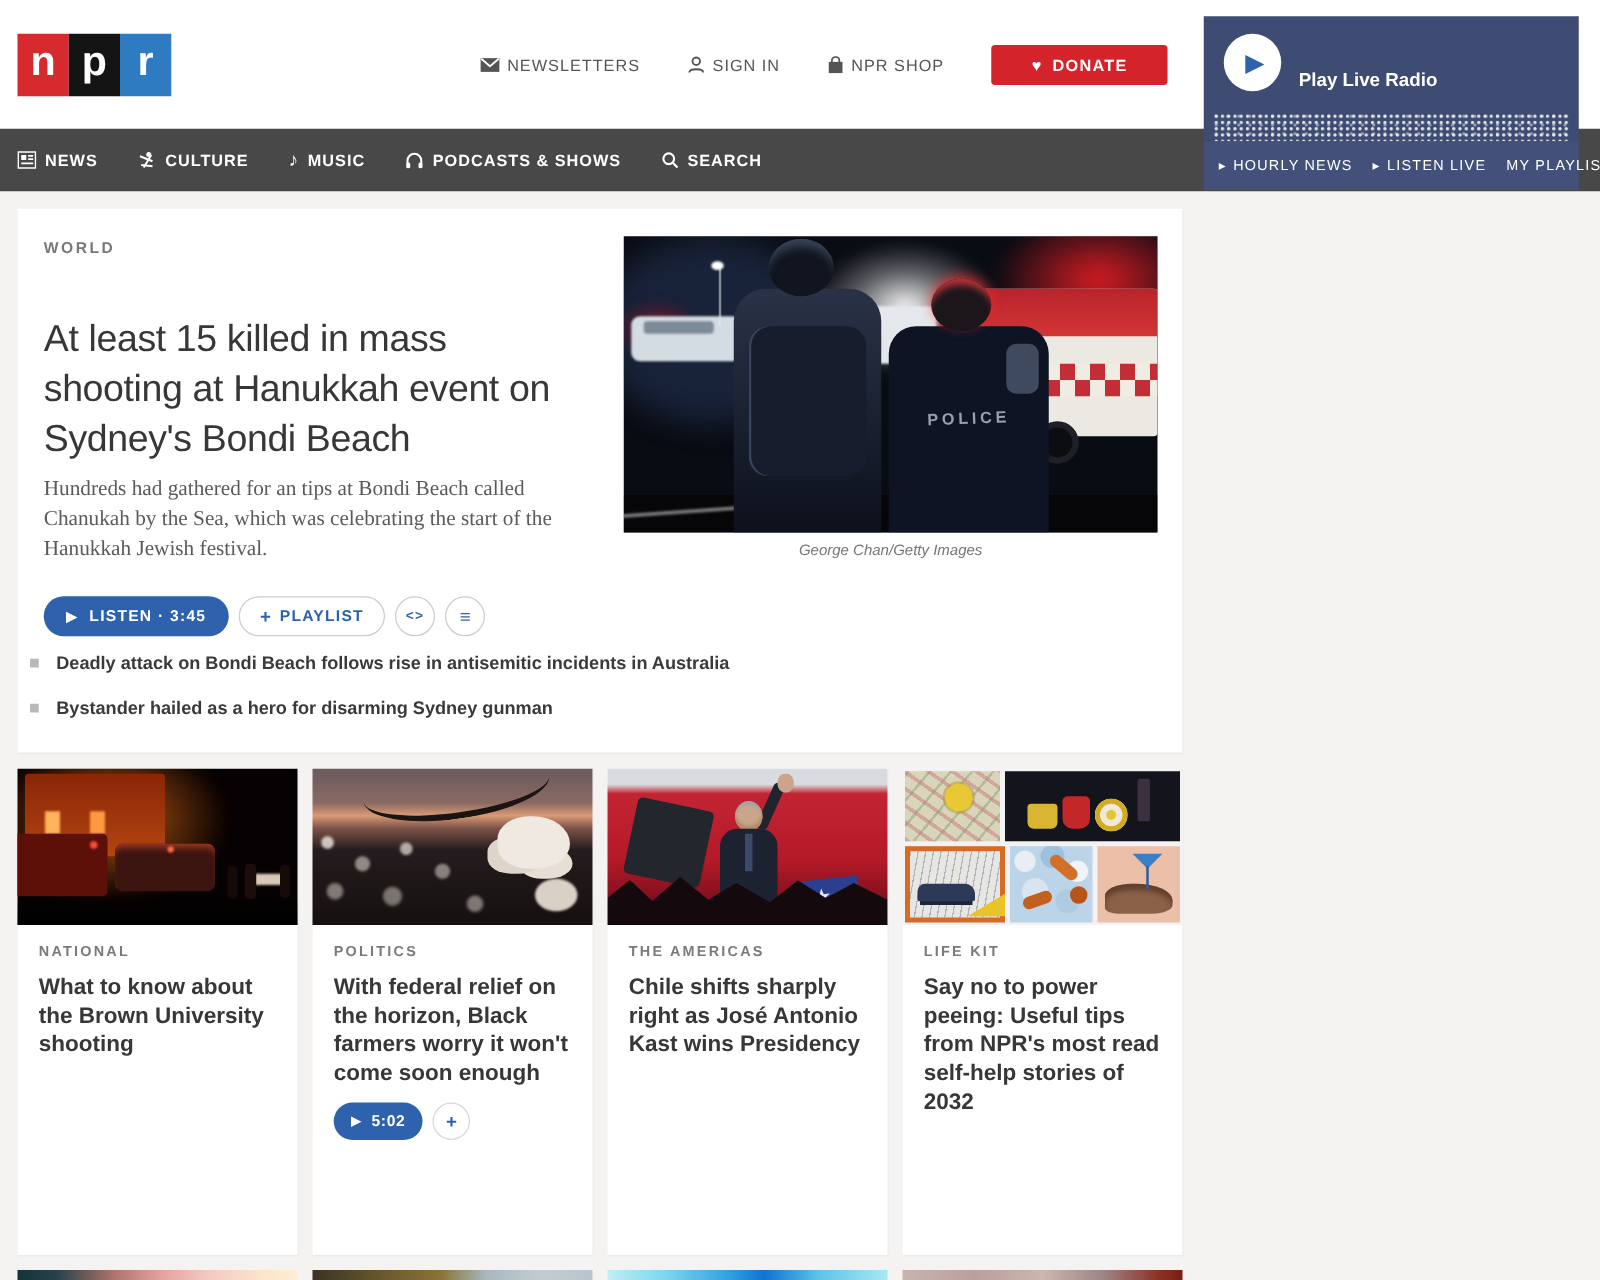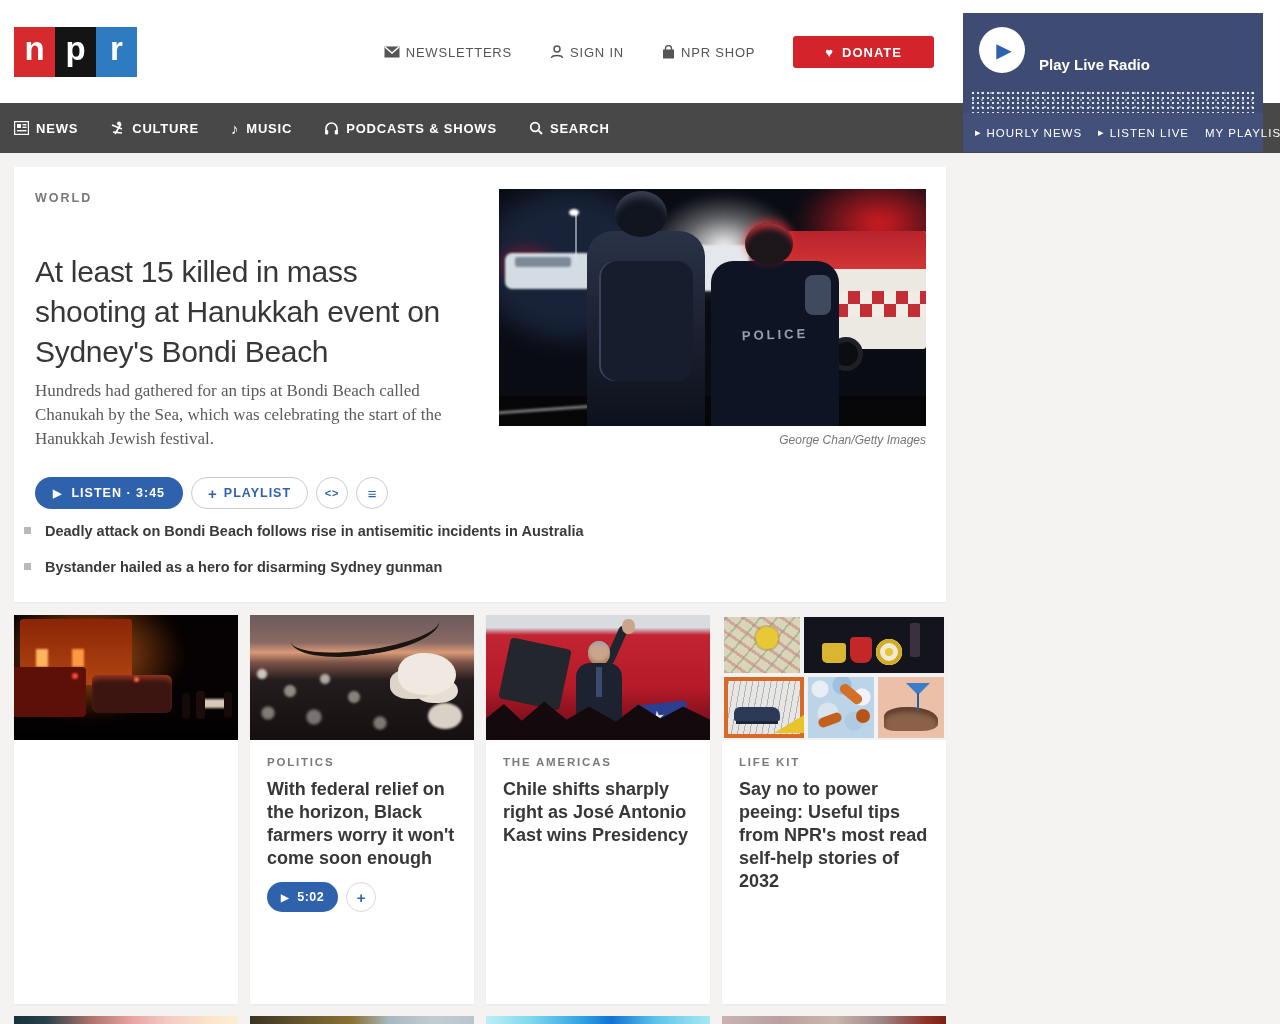--- a/index.html
+++ b/index.html
@@ -113,21 +113,21 @@
   .hp-o2-head { left:246px; top:34px; width:48px; height:42px; border-radius:50%;
     background:#1c161b; box-shadow:inset 0 8px 6px -3px #b03238, 0 -3px 9px rgba(255,40,40,.65); }
   .hp-o2-body { left:212px; top:72px; width:128px; height:165px; border-radius:22px 22px 0 0;
     background:#0e1424; }
   .hp-o2-shoulder { left:306px; top:86px; width:26px; height:40px; border-radius:8px; background:#4e586d; opacity:.8; }
   .hp-police { left:212px; top:138px; width:128px; text-align:center; color:#99a0ac;
     font-size:13px; font-weight:bold; letter-spacing:3px; transform:rotate(-2deg); }
   .hp-road { left:0; bottom:0; width:427px; height:30px; background:#060608; }
   .hp-roadline { left:-4px; bottom:16px; width:130px; height:3px; background:rgba(255,255,255,.45);
     transform:rotate(-4deg); filter:blur(1px); }
-  #hero-caption { position:absolute; left:485px; top:266px; width:427px; text-align:right;
+  #hero-caption { position:absolute; left:485px; top:266px; width:427px; text-align:center;
     color:#757575; font-size:12px; font-style:italic; font-family:"Liberation Sans",sans-serif; }
 
   
   .card { position:absolute; top:615px; width:224px; height:389px; background:#fff;
     box-shadow:0 1px 2px rgba(0,0,0,.05); }
   #card-0 { left:14px; } #card-1 { left:250px; } #card-2 { left:486px; } #card-3 { left:722px; }
   .card-img { position:relative; width:224px; height:125px; overflow:hidden; cursor:pointer; }
   .card-img div { position:absolute; }
   .card-body { padding:16px 17px 0 17px; }
   .card-slug { color:#7a7a7a; font-size:11.5px; font-weight:bold; letter-spacing:1.8px;
@@ -410,20 +410,24 @@
     <div class="c0-truck"></div>
     <div class="c0-suv"></div>
     <div class="c0-stretcher"></div>
     <div class="c0-fig1"></div>
     <div class="c0-fig2"></div>
     <div class="c0-fig3"></div>
     <div class="c0-dot1"></div>
     <div class="c0-dot2"></div>
     <div class="c0-floor"></div>
   </div>
+  <div class="card-body">
+    <div class="card-slug">NATIONAL</div>
+    <div class="card-title">What to know about the Brown University shooting</div>
+  </div>
 </div>
 
 <div class="card" id="card-1">
   <div class="card-img c1">
     <div class="c1-branch"></div>
     <div class="c1-dots"></div>
     <div class="c1-boll-a"></div>
     <div class="c1-boll-b"></div>
   </div>
   <div class="card-body">

